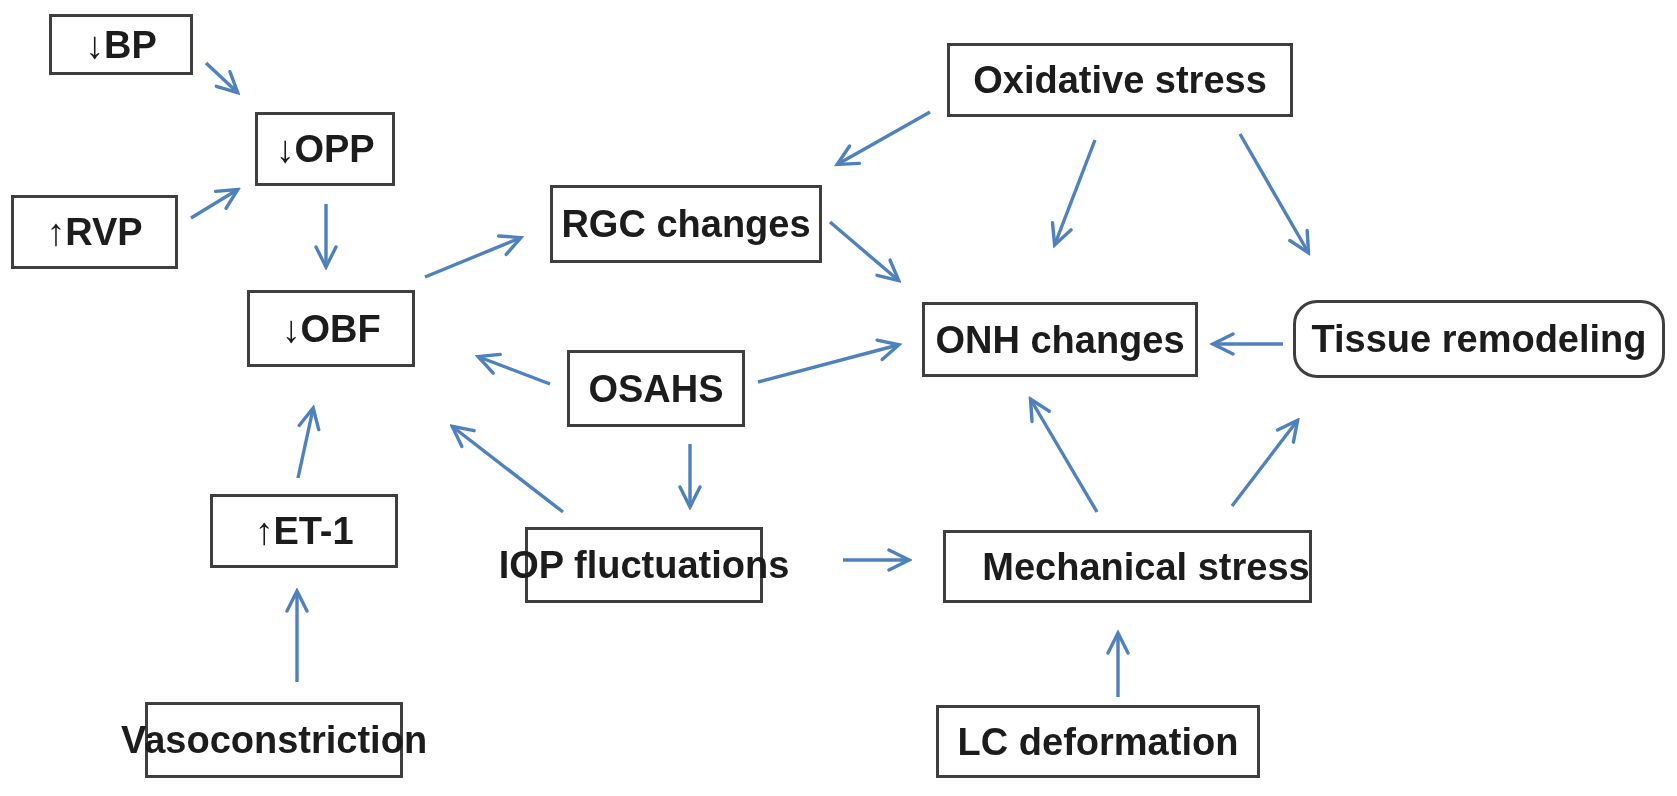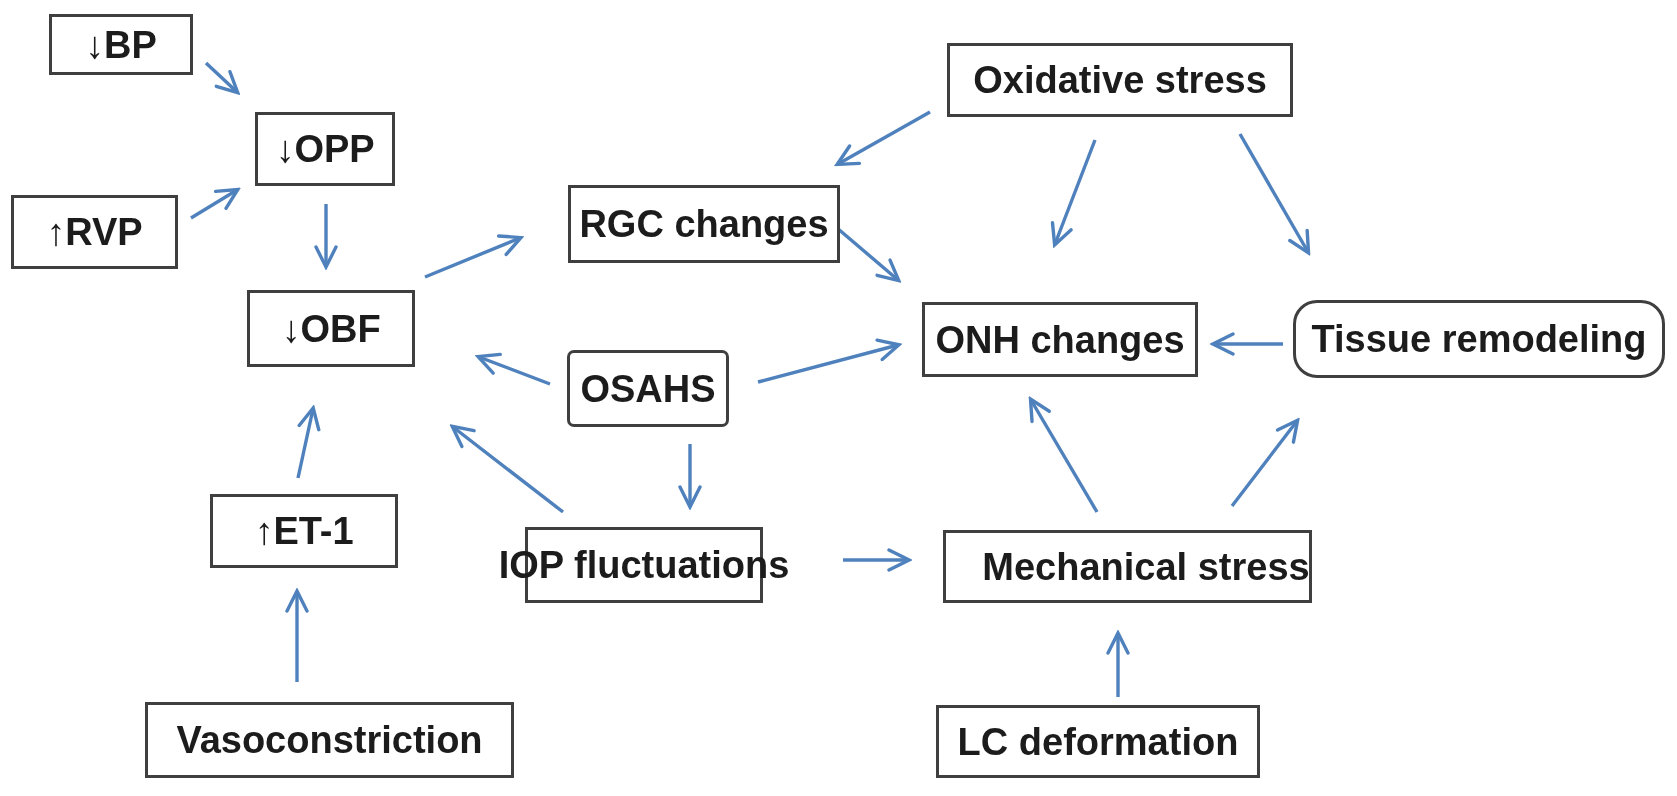--- a/index.html
+++ b/index.html
@@ -85,44 +85,44 @@
     </div>
   <div class="node" style="left:255px;  top:112px; width:140px; height:74px;">
       <span>↓OPP</span>
     </div>
   <div class="node" style="left:11px;   top:195px; width:167px; height:74px;">
       <span>↑RVP</span>
     </div>
   <div class="node" style="left:247px;  top:290px; width:168px; height:77px;">
       <span>↓OBF</span>
     </div>
-  <div class="node" style="left:568px;  top:185px; width:272px; height:78px;">
+  <div class="node" style="left:550px;  top:185px; width:272px; height:78px;">
       <span>RGC changes</span>
     </div>
   <div class="node" style="left:947px;  top:43px;  width:346px; height:74px;align-items:center;">
       <span>Oxidative stress</span>
     </div>
   <div class="node" style="left:922px;  top:302px; width:276px; height:75px;text-align:right;">
       <span>ONH changes</span>
     </div>
   <div class="node" style="left:1293px; top:300px; width:372px; height:78px;border-radius:24px;">
       <span>Tissue remodeling</span>
     </div>
-  <div class="node" style="left:567px;  top:350px; width:162px; height:77px;border-radius:7px;">
+  <div class="node" style="left:567px;  top:350px; width:178px; height:77px;">
       <span>OSAHS</span>
     </div>
   <div class="node" style="left:210px;  top:494px; width:188px; height:74px;">
       <span>↑ET-1</span>
     </div>
   <div class="node" style="left:525px;  top:527px; width:238px; height:76px;">
       <span>IOP fluctuations</span>
     </div>
   <div class="node" style="left:943px;  top:530px; width:369px; height:73px;padding-left:37px;">
       <span>Mechanical stress</span>
     </div>
-  <div class="node" style="left:145px;  top:702px; width:369px; height:76px;">
+  <div class="node" style="left:145px;  top:702px; width:258px; height:76px;">
       <span>Vasoconstriction</span>
     </div>
   <div class="node" style="left:936px;  top:705px; width:324px; height:73px;">
       <span>LC deformation</span>
     </div>
 
 </div>
 
 </body></html>

